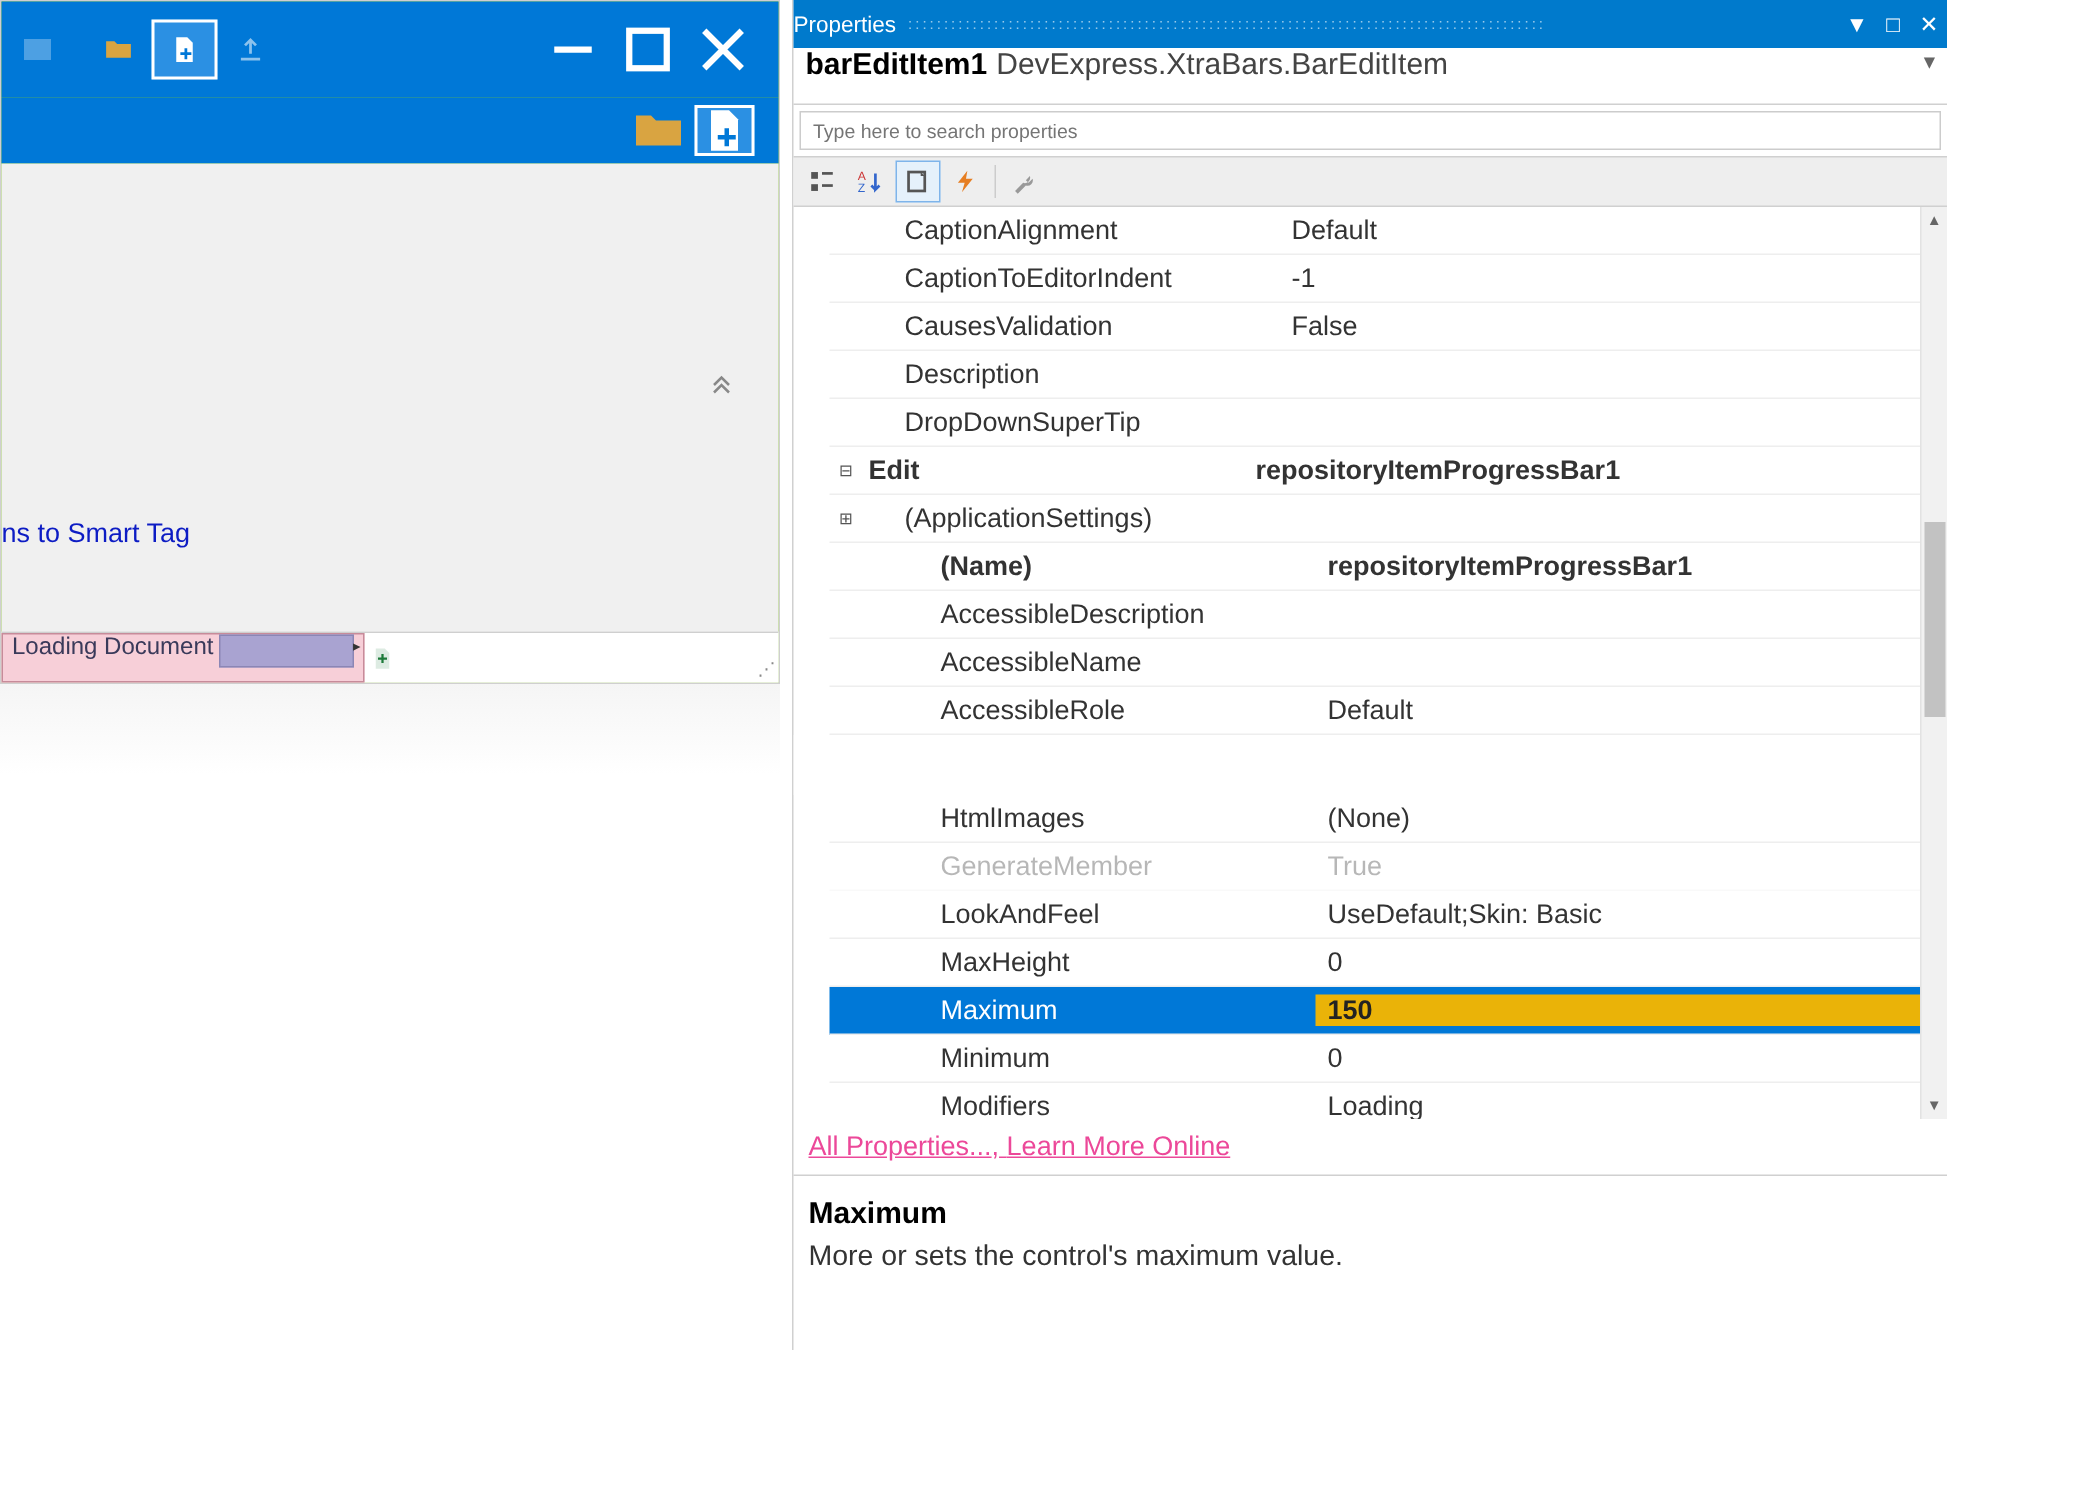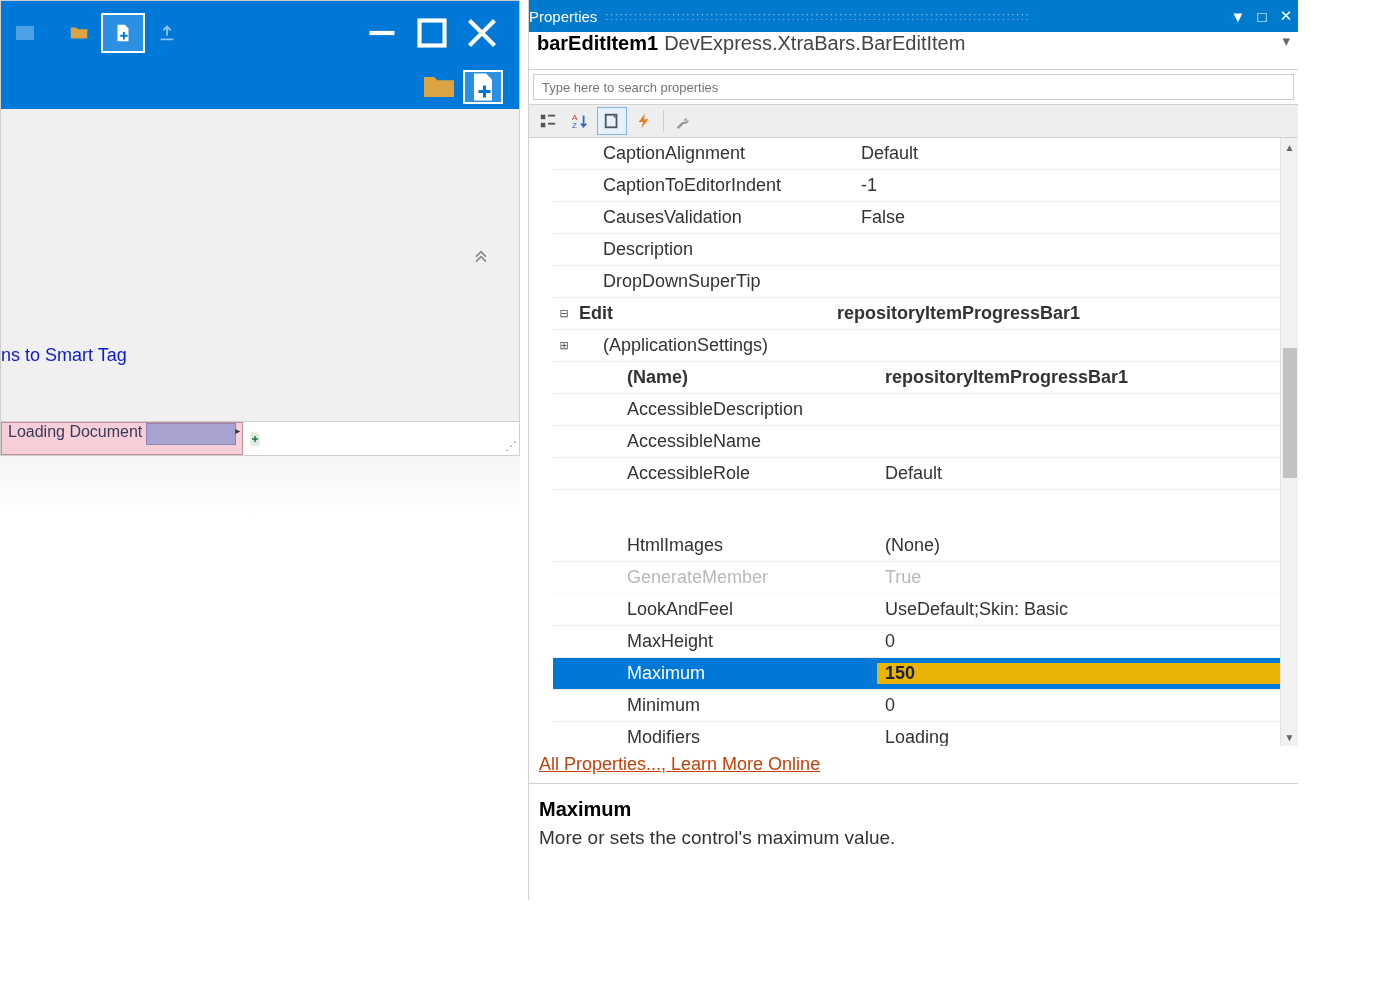--- a/index.html
+++ b/index.html
@@ -203,21 +203,21 @@
 }
 .scroll-bar .ar { height: 18px; display:flex; align-items:center; justify-content:center; color:#666; font-size:10px;}
 .scroll-bar .thumb {
   position: absolute; left: 2px;
   width: 14px; background: #c2c2c2;
 }
 .links {
   padding: 8px 10px;
   font-size: 18px;
 }
-.links span { color: #c2410c; text-decoration: underline; cursor: pointer; }
+.links span { color: #ec4899; text-decoration: underline; cursor: pointer; }
 .desc {
   border-top: 1px solid #d0d0d0;
   padding: 14px 10px;
 }
 .desc .d-title { font-weight: 700; font-size: 20px; margin-bottom: 6px; }
 .desc .d-body { font-size: 19px; color: #333; }
 
 
 .icon-folder { color: #d9a441; }
 .icon-white { color: #fff; }

